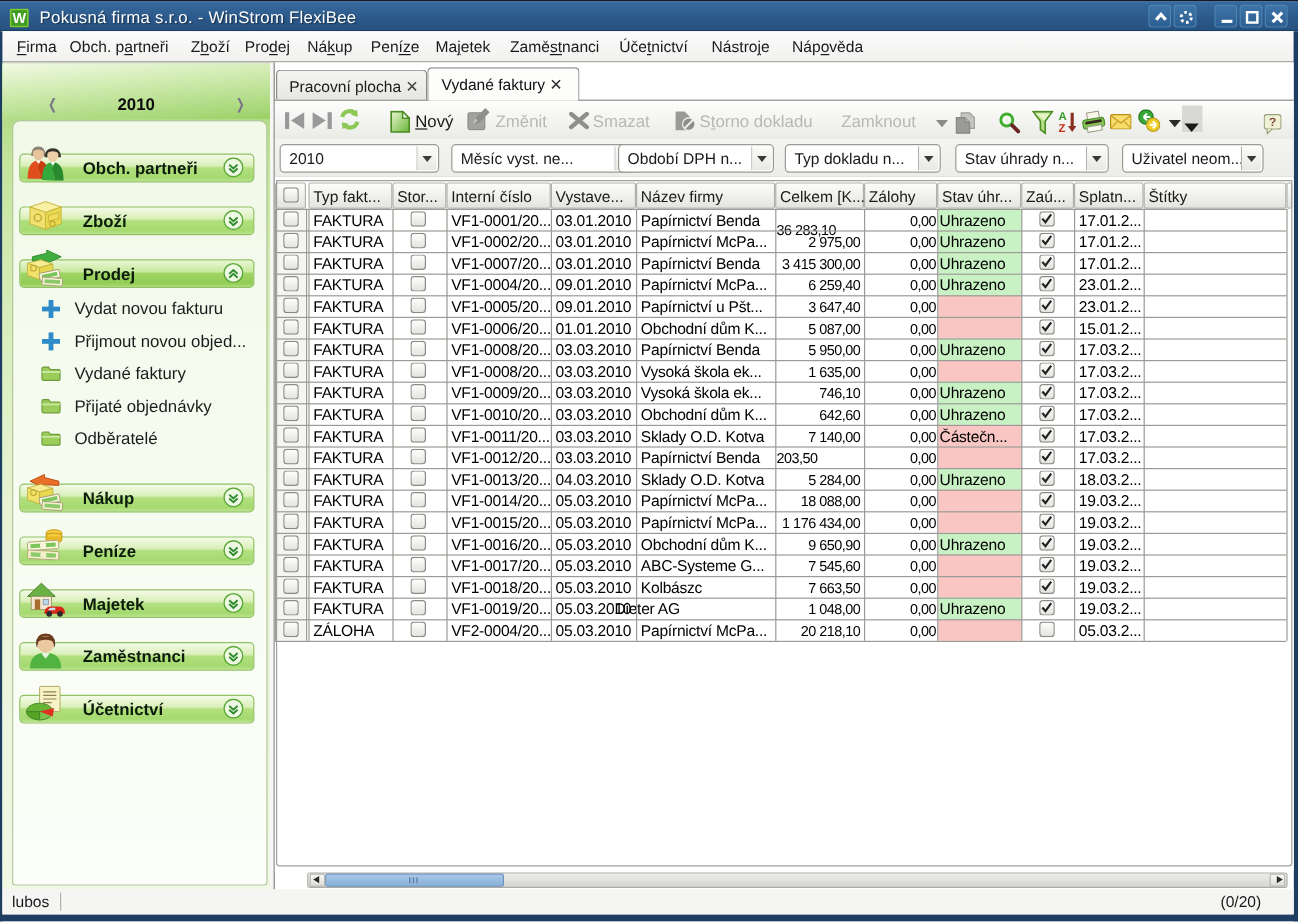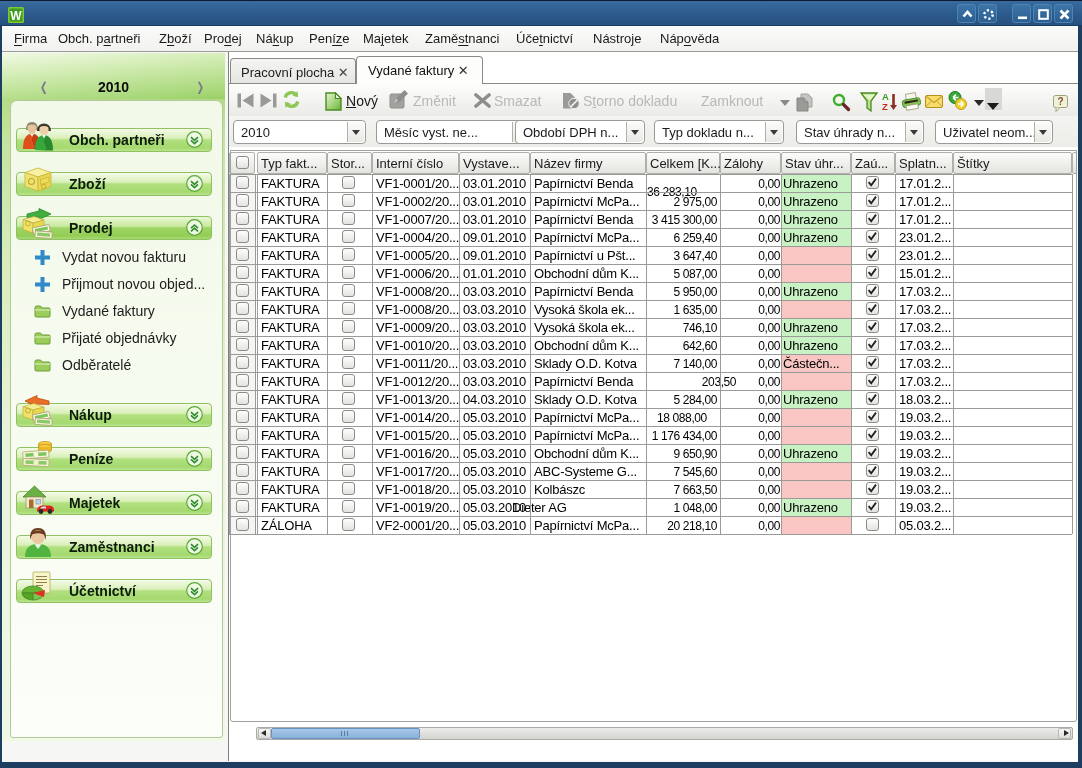--- a/index.html
+++ b/index.html
@@ -67,20 +67,21 @@
         </linearGradient>
 </defs>
     </svg>
 
 <div id="title">
 <svg class="abs" style="left:8px;top:6px" width="16" height="16" viewBox="0 0 16 16">
  <rect x="0" y="0" width="16" height="16" rx="1.5" fill="#7ec832"></rect>
  <rect x="1.5" y="1.5" width="13" height="13" fill="#3f9c23"></rect>
  <text x="8" y="12.5" font-size="12" font-weight="bold" fill="#fff" text-anchor="middle" font-family="Liberation Sans">W</text>
 </svg>
+<div class="txt">Pokusná firma s.r.o. - WinStrom FlexiBee</div>
 </div>
 <div class="wbtn" style="left:957px">
       <svg width="15" height="15" viewBox="0 0 15 15">
         <path d="M3.5 9.5 L7.5 5 L11.5 9.5" stroke="#fff" stroke-width="2.6" fill="none"></path>
       </svg>
     </div>
 <div class="wbtn" style="left:978px">
       <svg width="15" height="15" viewBox="0 0 15 15">
         <circle cx="7.5" cy="7.5" r="4.2" stroke="#fff" stroke-width="2.4" fill="none" stroke-dasharray="2.2 2.2"></circle>
       </svg>
@@ -707,21 +708,21 @@
     <svg class="cb" style="left:236px;top:374px" width="13" height="13" viewBox="0 0 13 13">
       <rect x="0.5" y="0.5" width="12" height="12" rx="2.5" fill="url(#cbg)" stroke="#8a8a86"></rect>
     </svg>
     <div class="cell" style="left:261px;top:374px">FAKTURA</div>
     <svg class="cb" style="left:342px;top:374px" width="13" height="13" viewBox="0 0 13 13">
       <rect x="0.5" y="0.5" width="12" height="12" rx="2.5" fill="url(#cbg)" stroke="#8a8a86"></rect>
     </svg>
     <div class="cell" style="left:376px;top:374px">VF1-0012/20...</div>
     <div class="cell" style="left:463px;top:374px">03.03.2010</div>
     <div class="cell" style="left:534px;top:374px;width:108px">Papírnictví Benda</div>
-    <div class="cell num" style="left:684px;top:374px;width:70px;text-align:center">203,50</div>
+    <div class="cell num" style="left:647px;top:374px;width:70px;text-align:left">203,50</div>
     <div class="cell num" style="left:721px;top:374px;width:59px;text-align:right">0,00</div>
     <svg class="cb" style="left:866px;top:374px" width="13" height="13" viewBox="0 0 13 13">
       <rect x="0.5" y="0.5" width="12" height="12" rx="2.5" fill="url(#cbg)" stroke="#8a8a86"></rect>
       <path d="M2.6 6.2 L5.2 9.2 L10 2.6" stroke="#222" stroke-width="1.8" fill="none"></path>
     </svg>
     <div class="cell" style="left:899px;top:374px">17.03.2...</div>
     <div class="abs" style="left:782px;top:390px;width:69px;height:18px;background:#c9f2c4"></div>
     <svg class="cb" style="left:236px;top:392px" width="13" height="13" viewBox="0 0 13 13">
       <rect x="0.5" y="0.5" width="12" height="12" rx="2.5" fill="url(#cbg)" stroke="#8a8a86"></rect>
     </svg>
@@ -744,21 +745,21 @@
     <svg class="cb" style="left:236px;top:410px" width="13" height="13" viewBox="0 0 13 13">
       <rect x="0.5" y="0.5" width="12" height="12" rx="2.5" fill="url(#cbg)" stroke="#8a8a86"></rect>
     </svg>
     <div class="cell" style="left:261px;top:410px">FAKTURA</div>
     <svg class="cb" style="left:342px;top:410px" width="13" height="13" viewBox="0 0 13 13">
       <rect x="0.5" y="0.5" width="12" height="12" rx="2.5" fill="url(#cbg)" stroke="#8a8a86"></rect>
     </svg>
     <div class="cell" style="left:376px;top:410px">VF1-0014/20...</div>
     <div class="cell" style="left:463px;top:410px">05.03.2010</div>
     <div class="cell" style="left:534px;top:410px;width:108px">Papírnictví McPa...</div>
-    <div class="cell num" style="left:647px;top:410px;width:70px;text-align:center">18 088,00</div>
+    <div class="cell num" style="left:647px;top:410px;width:70px;text-align:right">18 088,00</div>
     <div class="cell num" style="left:721px;top:410px;width:59px;text-align:right">0,00</div>
     <svg class="cb" style="left:866px;top:410px" width="13" height="13" viewBox="0 0 13 13">
       <rect x="0.5" y="0.5" width="12" height="12" rx="2.5" fill="url(#cbg)" stroke="#8a8a86"></rect>
       <path d="M2.6 6.2 L5.2 9.2 L10 2.6" stroke="#222" stroke-width="1.8" fill="none"></path>
     </svg>
     <div class="cell" style="left:899px;top:410px">19.03.2...</div>
     <div class="abs" style="left:782px;top:426px;width:69px;height:18px;background:#f9c6c3"></div>
     <svg class="cb" style="left:236px;top:428px" width="13" height="13" viewBox="0 0 13 13">
       <rect x="0.5" y="0.5" width="12" height="12" rx="2.5" fill="url(#cbg)" stroke="#8a8a86"></rect>
     </svg>
@@ -851,21 +852,21 @@
     </svg>
     <div class="cell" style="left:899px;top:500px">19.03.2...</div>
     <div class="abs" style="left:782px;top:516px;width:69px;height:18px;background:#f9c6c3"></div>
     <svg class="cb" style="left:236px;top:518px" width="13" height="13" viewBox="0 0 13 13">
       <rect x="0.5" y="0.5" width="12" height="12" rx="2.5" fill="url(#cbg)" stroke="#8a8a86"></rect>
     </svg>
     <div class="cell" style="left:261px;top:518px">ZÁLOHA</div>
     <svg class="cb" style="left:342px;top:518px" width="13" height="13" viewBox="0 0 13 13">
       <rect x="0.5" y="0.5" width="12" height="12" rx="2.5" fill="url(#cbg)" stroke="#8a8a86"></rect>
     </svg>
-    <div class="cell" style="left:376px;top:518px">VF2-0001/20...</div>
+    <div class="cell" style="left:376px;top:518px">VF2-0004/20...</div>
     <div class="cell" style="left:463px;top:518px">05.03.2010</div>
     <div class="cell" style="left:534px;top:518px;width:108px">Papírnictví McPa...</div>
     <div class="cell num" style="left:647px;top:518px;width:70px;text-align:right">20 218,10</div>
     <div class="cell num" style="left:721px;top:518px;width:59px;text-align:right">0,00</div>
     <svg class="cb" style="left:866px;top:518px" width="13" height="13" viewBox="0 0 13 13">
       <rect x="0.5" y="0.5" width="12" height="12" rx="2.5" fill="url(#cbg)" stroke="#8a8a86"></rect>
     </svg>
     <div class="cell" style="left:899px;top:518px">05.03.2...</div>
 <div class="vline" style="left:257px;top:174px;height:360px"></div>
     <div class="vline" style="left:327px;top:174px;height:360px"></div>
@@ -906,12 +907,17 @@
 <div class="abs" style="left:256px;top:727px;width:817px;height:13px;background:linear-gradient(#ececea,#d4d4d0);border:1px solid #aaaaa6;border-radius:2px"></div>
 <div class="abs" style="left:258px;top:728px;width:13px;height:11px;background:linear-gradient(#f8f8f6,#dcdcd8);border:1px solid #b8b8b4;border-radius:2px"></div>
 <div class="abs" style="left:261px;top:730px;border-top:3.5px solid transparent;border-bottom:3.5px solid transparent;border-right:5px solid #2a2a26"></div>
 <div class="abs" style="left:1058px;top:728px;width:13px;height:11px;background:linear-gradient(#f8f8f6,#dcdcd8);border:1px solid #b8b8b4;border-radius:2px"></div>
 <div class="abs" style="left:1064px;top:730px;border-top:3.5px solid transparent;border-bottom:3.5px solid transparent;border-left:5px solid #2a2a26"></div>
 <div class="abs" style="left:271px;top:728px;width:149px;height:11px;background:linear-gradient(#a8c8e8,#88b0d8);border:1px solid #6890c0;border-radius:2px"></div>
 <div class="abs" style="left:341px;top:731px;width:1px;height:5px;background:#5878a8"></div>
 <div class="abs" style="left:344px;top:731px;width:1px;height:5px;background:#5878a8"></div>
 <div class="abs" style="left:347px;top:731px;width:1px;height:5px;background:#5878a8"></div>
 
+<div id="statusbar">
+<div class="u">lubos</div>
+<div class="abs" style="left:48px;top:3px;width:1px;height:15px;background:#b0b0ac"></div>
+<div class="c">(0/20)</div>
+</div>
 </div>
 </body></html>

